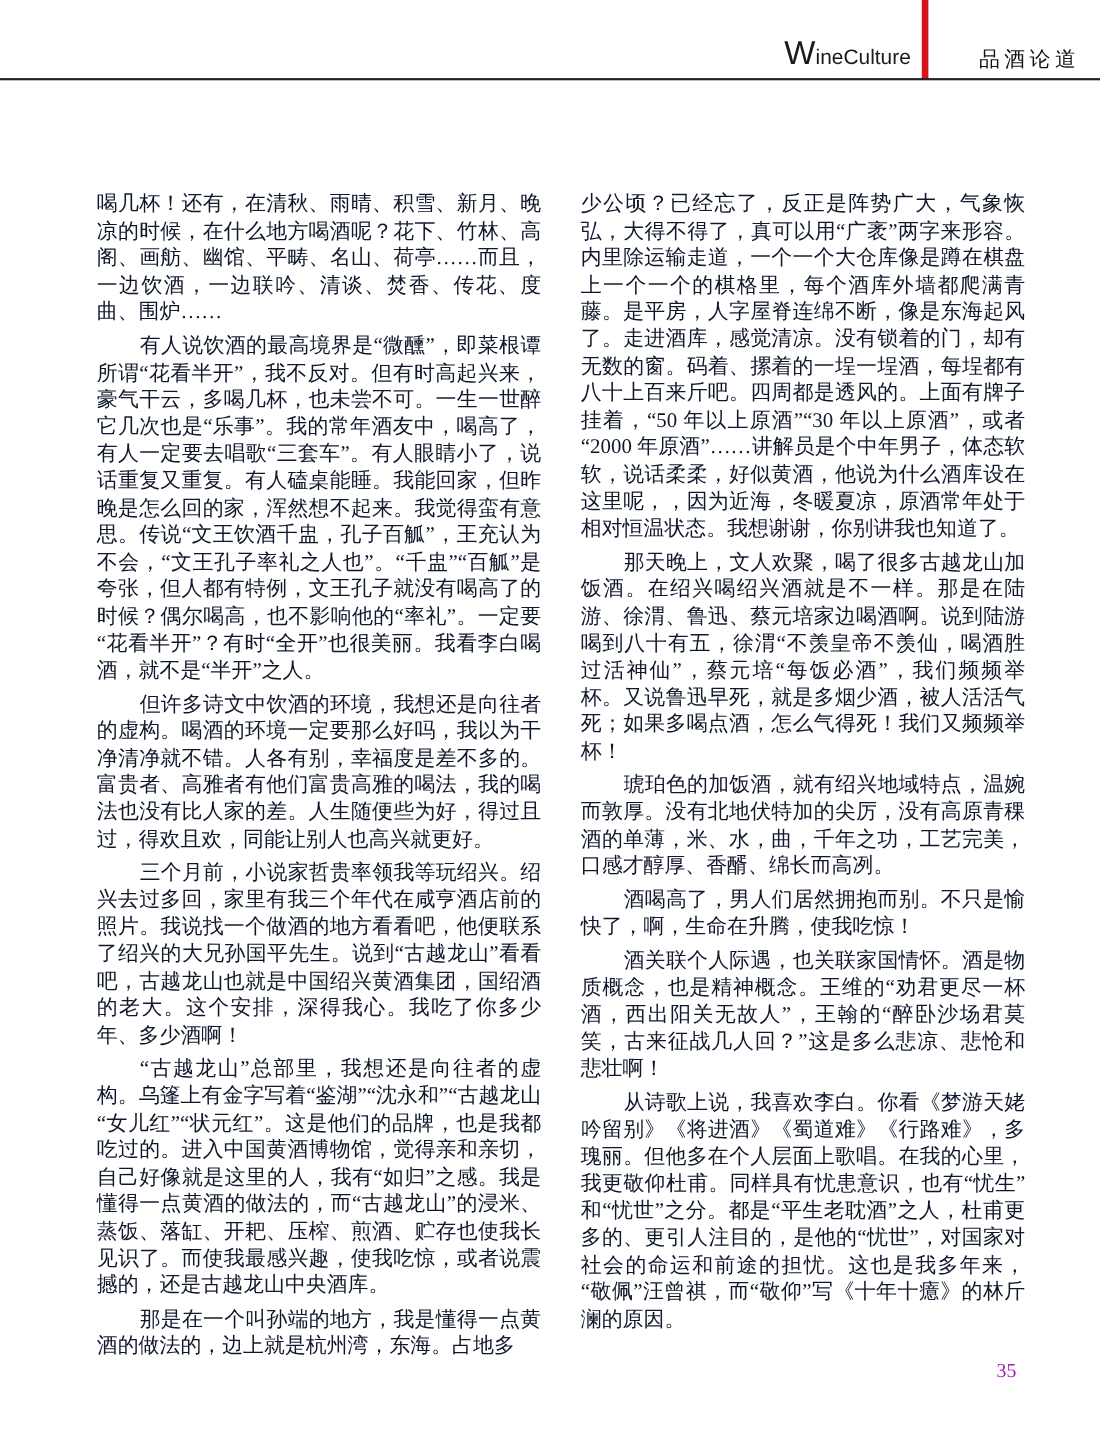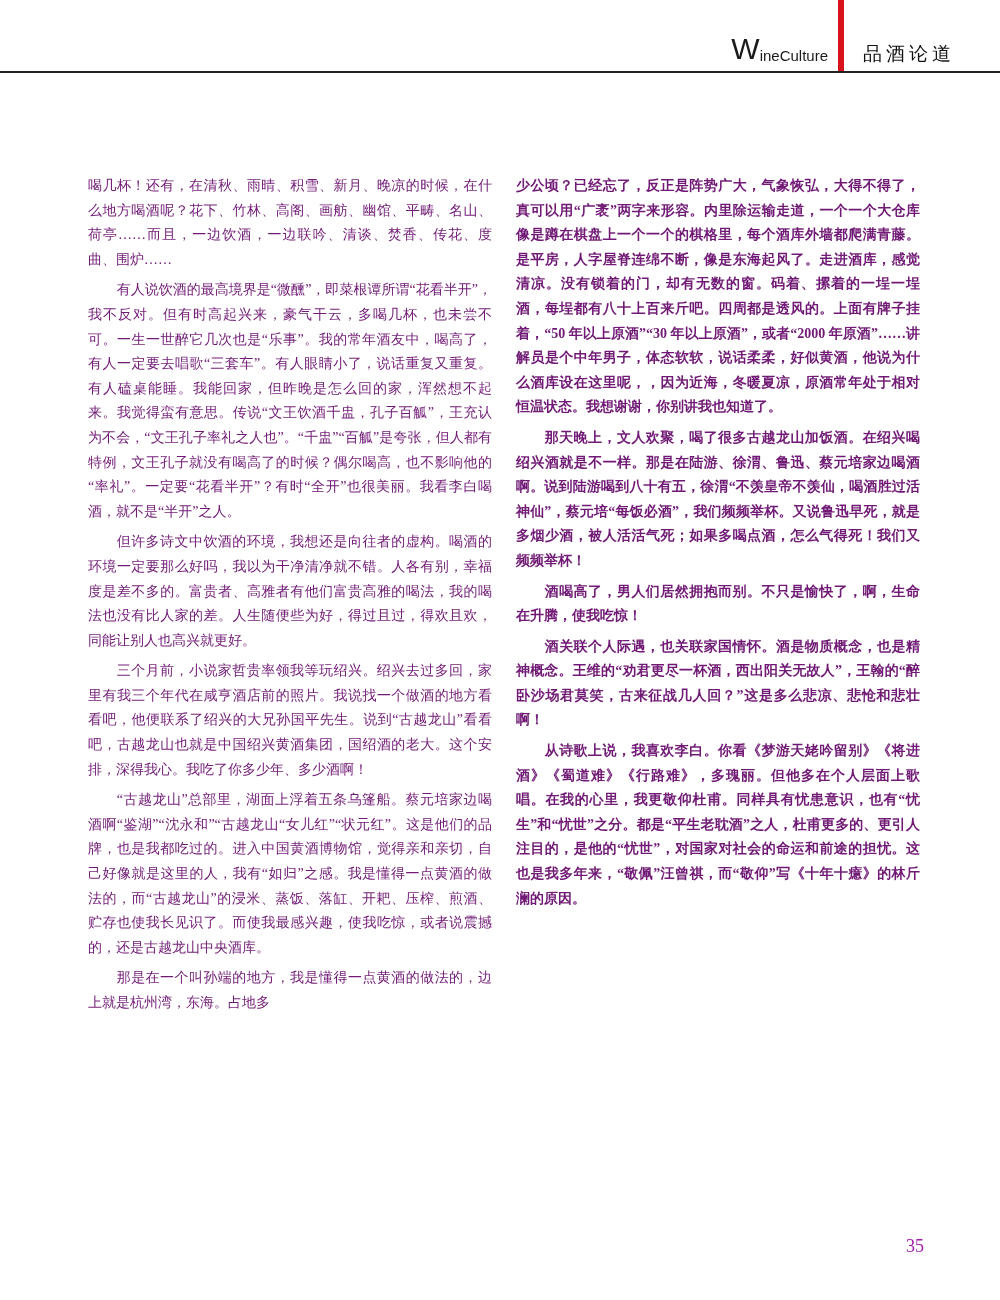--- a/index.html
+++ b/index.html
@@ -24,60 +24,60 @@
     height: 68px;
     display: flex;
     align-items: flex-end;
     justify-content: flex-end;
     padding-bottom: 4px;
     font-family: "Liberation Sans", "DejaVu Sans", sans-serif;
     color: #1a1a1a;
     white-space: nowrap;
   }
   .brand .brand-initial { font-size: 30px; line-height: 1; }
-  .brand .brand-rest   { font-size: 15px; line-height: 1.1; }
+  .brand .brand-rest   { font-size: 19px; line-height: 1.1; }
   .accent-bar {
     position: absolute;
     left: 838px;
     top: 0;
     width: 6px;
     height: 72px;
     background: var(--accent);
   }
   .section-label {
     position: absolute;
-    left: 863px;
+    left: 890px;
     top: 41px;
     font-family: "Liberation Sans", "DejaVu Sans", sans-serif;
     font-size: 19px;
     letter-spacing: 4px;
     color: #111111;
   }
   .header-rule {
     position: absolute;
     left: 0;
     top: 71px;
     width: 1000px;
     height: 2px;
     background: #222222;
   }
 
   
   .column {
     position: absolute;
     top: 174px;
     width: 404px;
-    font-size: 14px;
+    font-size: 19px;
     line-height: 24.6px;
     text-align: justify;
     text-justify: inter-ideograph;
-    color: #701a75;
+    color: #0f172a;
   }
   .column.left  { left: 88px; }
-  .column.right { left: 516px; font-weight: bold; }
+  .column.right { left: 528px; }
   .column p { margin: 0 0 6px 0; text-indent: 2.05em; }
   .column p.continuation { text-indent: 0; }
 
   
   .page-number {
     position: absolute;
     left: 906px;
     top: 1236px;
     font-size: 18px;
     color: #a21caf;
@@ -97,27 +97,28 @@
 
   <div class="section-label">品酒论道</div>
 
   <div class="header-rule"></div>
 
   <section class="column left">
     <p class="continuation">喝几杯！还有，在清秋、雨晴、积雪、新月、晚凉的时候，在什么地方喝酒呢？花下、竹林、高阁、画舫、幽馆、平畴、名山、荷亭……而且，一边饮酒，一边联吟、清谈、焚香、传花、度曲、围炉……</p>
     <p>有人说饮酒的最高境界是“微醺”，即菜根谭所谓“花看半开”，我不反对。但有时高起兴来，豪气干云，多喝几杯，也未尝不可。一生一世醉它几次也是“乐事”。我的常年酒友中，喝高了，有人一定要去唱歌“三套车”。有人眼睛小了，说话重复又重复。有人磕桌能睡。我能回家，但昨晚是怎么回的家，浑然想不起来。我觉得蛮有意思。传说“文王饮酒千盅，孔子百觚”，王充认为不会，“文王孔子率礼之人也”。“千盅”“百觚”是夸张，但人都有特例，文王孔子就没有喝高了的时候？偶尔喝高，也不影响他的“率礼”。一定要“花看半开”？有时“全开”也很美丽。我看李白喝酒，就不是“半开”之人。</p>
     <p>但许多诗文中饮酒的环境，我想还是向往者的虚构。喝酒的环境一定要那么好吗，我以为干净清净就不错。人各有别，幸福度是差不多的。富贵者、高雅者有他们富贵高雅的喝法，我的喝法也没有比人家的差。人生随便些为好，得过且过，得欢且欢，同能让别人也高兴就更好。</p>
     <p>三个月前，小说家哲贵率领我等玩绍兴。绍兴去过多回，家里有我三个年代在咸亨酒店前的照片。我说找一个做酒的地方看看吧，他便联系了绍兴的大兄孙国平先生。说到“古越龙山”看看吧，古越龙山也就是中国绍兴黄酒集团，国绍酒的老大。这个安排，深得我心。我吃了你多少年、多少酒啊！</p>
-    <p>“古越龙山”总部里，湖面上浮着五条乌篷船。蔡元培家边喝酒啊“鉴湖”“沈永和”“古越龙山“女儿红”“状元红”。这是他们的品牌，也是我都吃过的。进入中国黄酒博物馆，觉得亲和亲切，自己好像就是这里的人，我有“如归”之感。我是懂得一点黄酒的做法的，而“古越龙山”的浸米、蒸饭、落缸、开耙、压榨、煎酒、贮存也使我长见识了。而使我最感兴趣，使我吃惊，或者说震撼的，还是古越龙山中央酒库。</p>
+    <p>“古越龙山”总部里，我想还是向往者的虚构。乌篷上有金字写着“鉴湖”“沈永和”“古越龙山“女儿红”“状元红”。这是他们的品牌，也是我都吃过的。进入中国黄酒博物馆，觉得亲和亲切，自己好像就是这里的人，我有“如归”之感。我是懂得一点黄酒的做法的，而“古越龙山”的浸米、蒸饭、落缸、开耙、压榨、煎酒、贮存也使我长见识了。而使我最感兴趣，使我吃惊，或者说震撼的，还是古越龙山中央酒库。</p>
     <p>那是在一个叫孙端的地方，我是懂得一点黄酒的做法的，边上就是杭州湾，东海。占地多</p>
   </section>
 
   <section class="column right">
     <p class="continuation">少公顷？已经忘了，反正是阵势广大，气象恢弘，大得不得了，真可以用“广袤”两字来形容。内里除运输走道，一个一个大仓库像是蹲在棋盘上一个一个的棋格里，每个酒库外墙都爬满青藤。是平房，人字屋脊连绵不断，像是东海起风了。走进酒库，感觉清凉。没有锁着的门，却有无数的窗。码着、摞着的一埕一埕酒，每埕都有八十上百来斤吧。四周都是透风的。上面有牌子挂着，“50 年以上原酒”“30 年以上原酒”，或者“2000 年原酒”……讲解员是个中年男子，体态软软，说话柔柔，好似黄酒，他说为什么酒库设在这里呢，，因为近海，冬暖夏凉，原酒常年处于相对恒温状态。我想谢谢，你别讲我也知道了。</p>
     <p>那天晚上，文人欢聚，喝了很多古越龙山加饭酒。在绍兴喝绍兴酒就是不一样。那是在陆游、徐渭、鲁迅、蔡元培家边喝酒啊。说到陆游喝到八十有五，徐渭“不羡皇帝不羡仙，喝酒胜过活神仙”，蔡元培“每饭必酒”，我们频频举杯。又说鲁迅早死，就是多烟少酒，被人活活气死；如果多喝点酒，怎么气得死！我们又频频举杯！</p>
+    <p>琥珀色的加饭酒，就有绍兴地域特点，温婉而敦厚。没有北地伏特加的尖厉，没有高原青稞酒的单薄，米、水，曲，千年之功，工艺完美，口感才醇厚、香醑、绵长而高冽。</p>
     <p>酒喝高了，男人们居然拥抱而别。不只是愉快了，啊，生命在升腾，使我吃惊！</p>
     <p>酒关联个人际遇，也关联家国情怀。酒是物质概念，也是精神概念。王维的“劝君更尽一杯酒，西出阳关无故人”，王翰的“醉卧沙场君莫笑，古来征战几人回？”这是多么悲凉、悲怆和悲壮啊！</p>
     <p>从诗歌上说，我喜欢李白。你看《梦游天姥吟留别》《将进酒》《蜀道难》《行路难》，多瑰丽。但他多在个人层面上歌唱。在我的心里，我更敬仰杜甫。同样具有忧患意识，也有“忧生”和“忧世”之分。都是“平生老耽酒”之人，杜甫更多的、更引人注目的，是他的“忧世”，对国家对社会的命运和前途的担忧。这也是我多年来，“敬佩”汪曾祺，而“敬仰”写《十年十癔》的林斤澜的原因。</p>
   </section>
 
   <div class="page-number">35</div>
 
 </div>
 
 </body></html>

